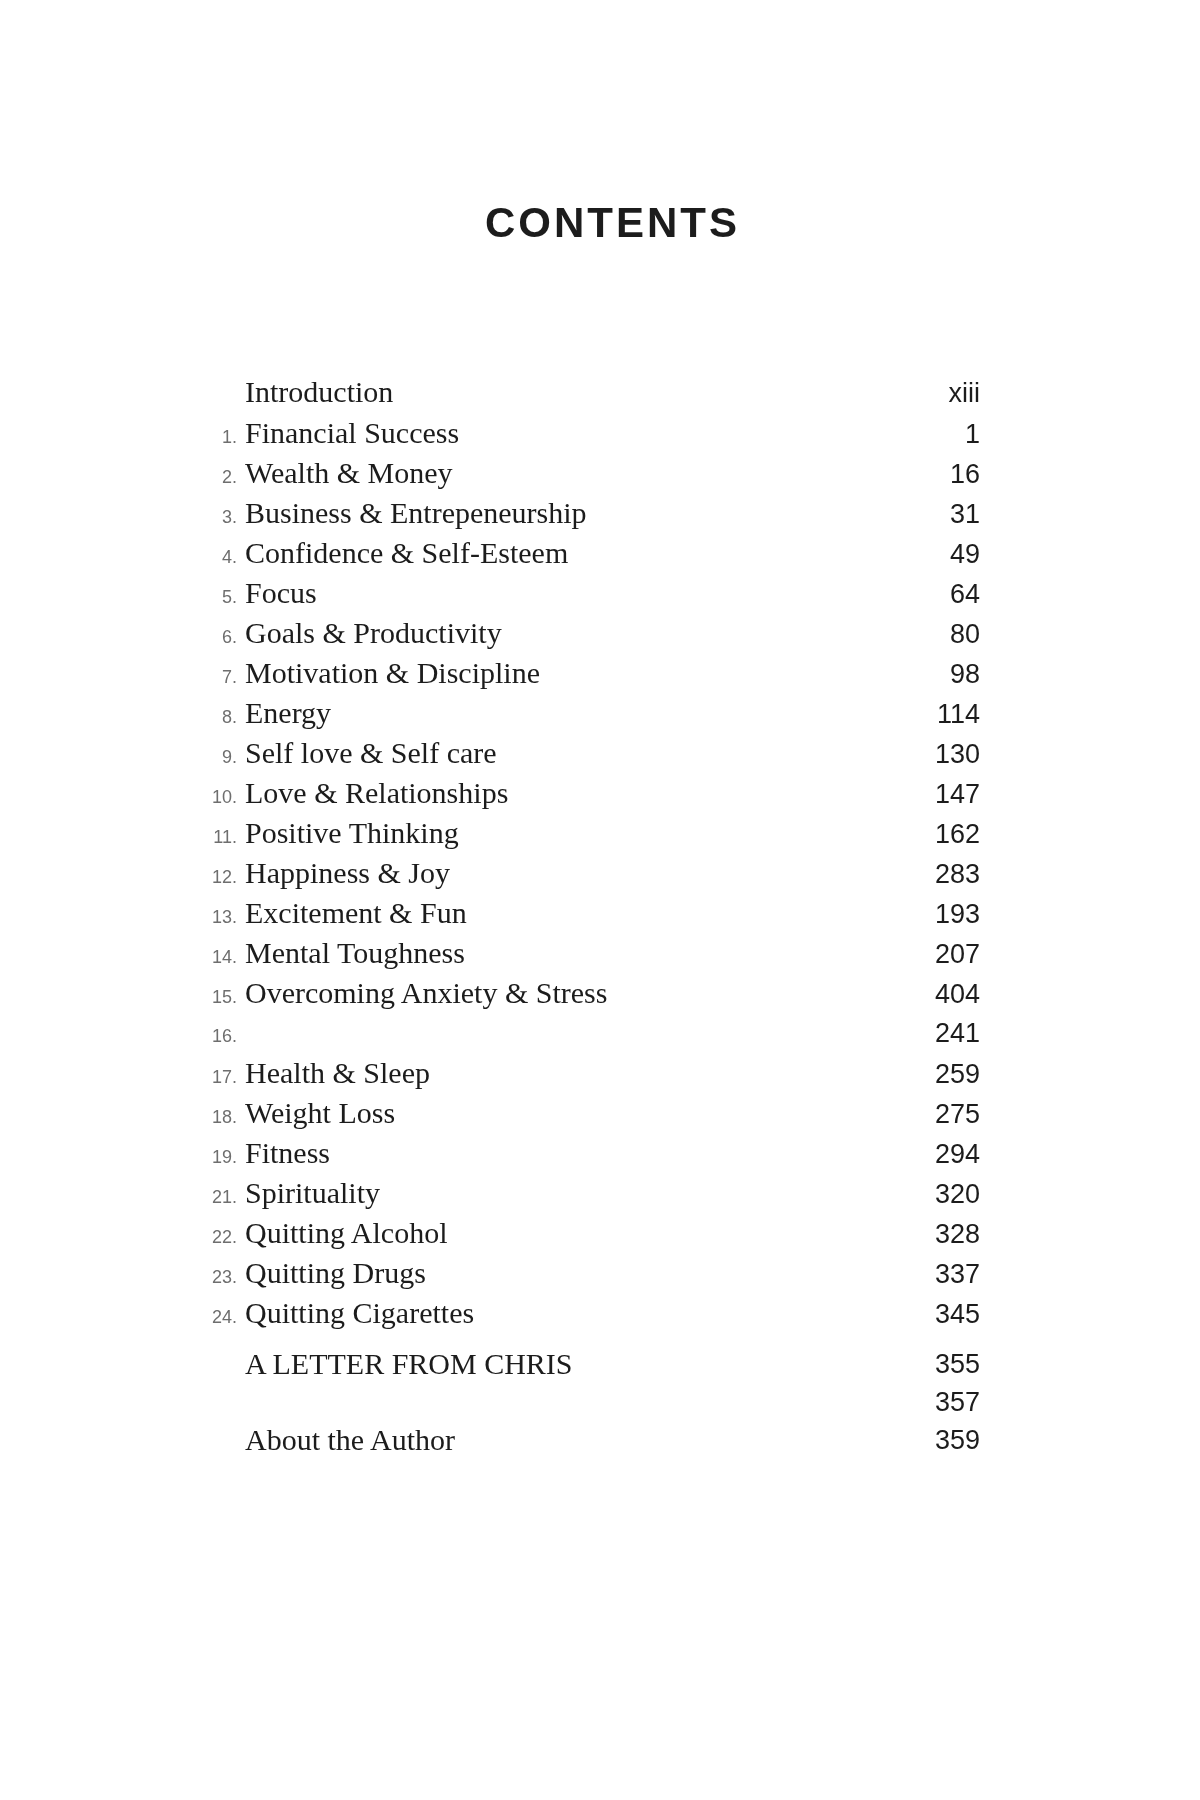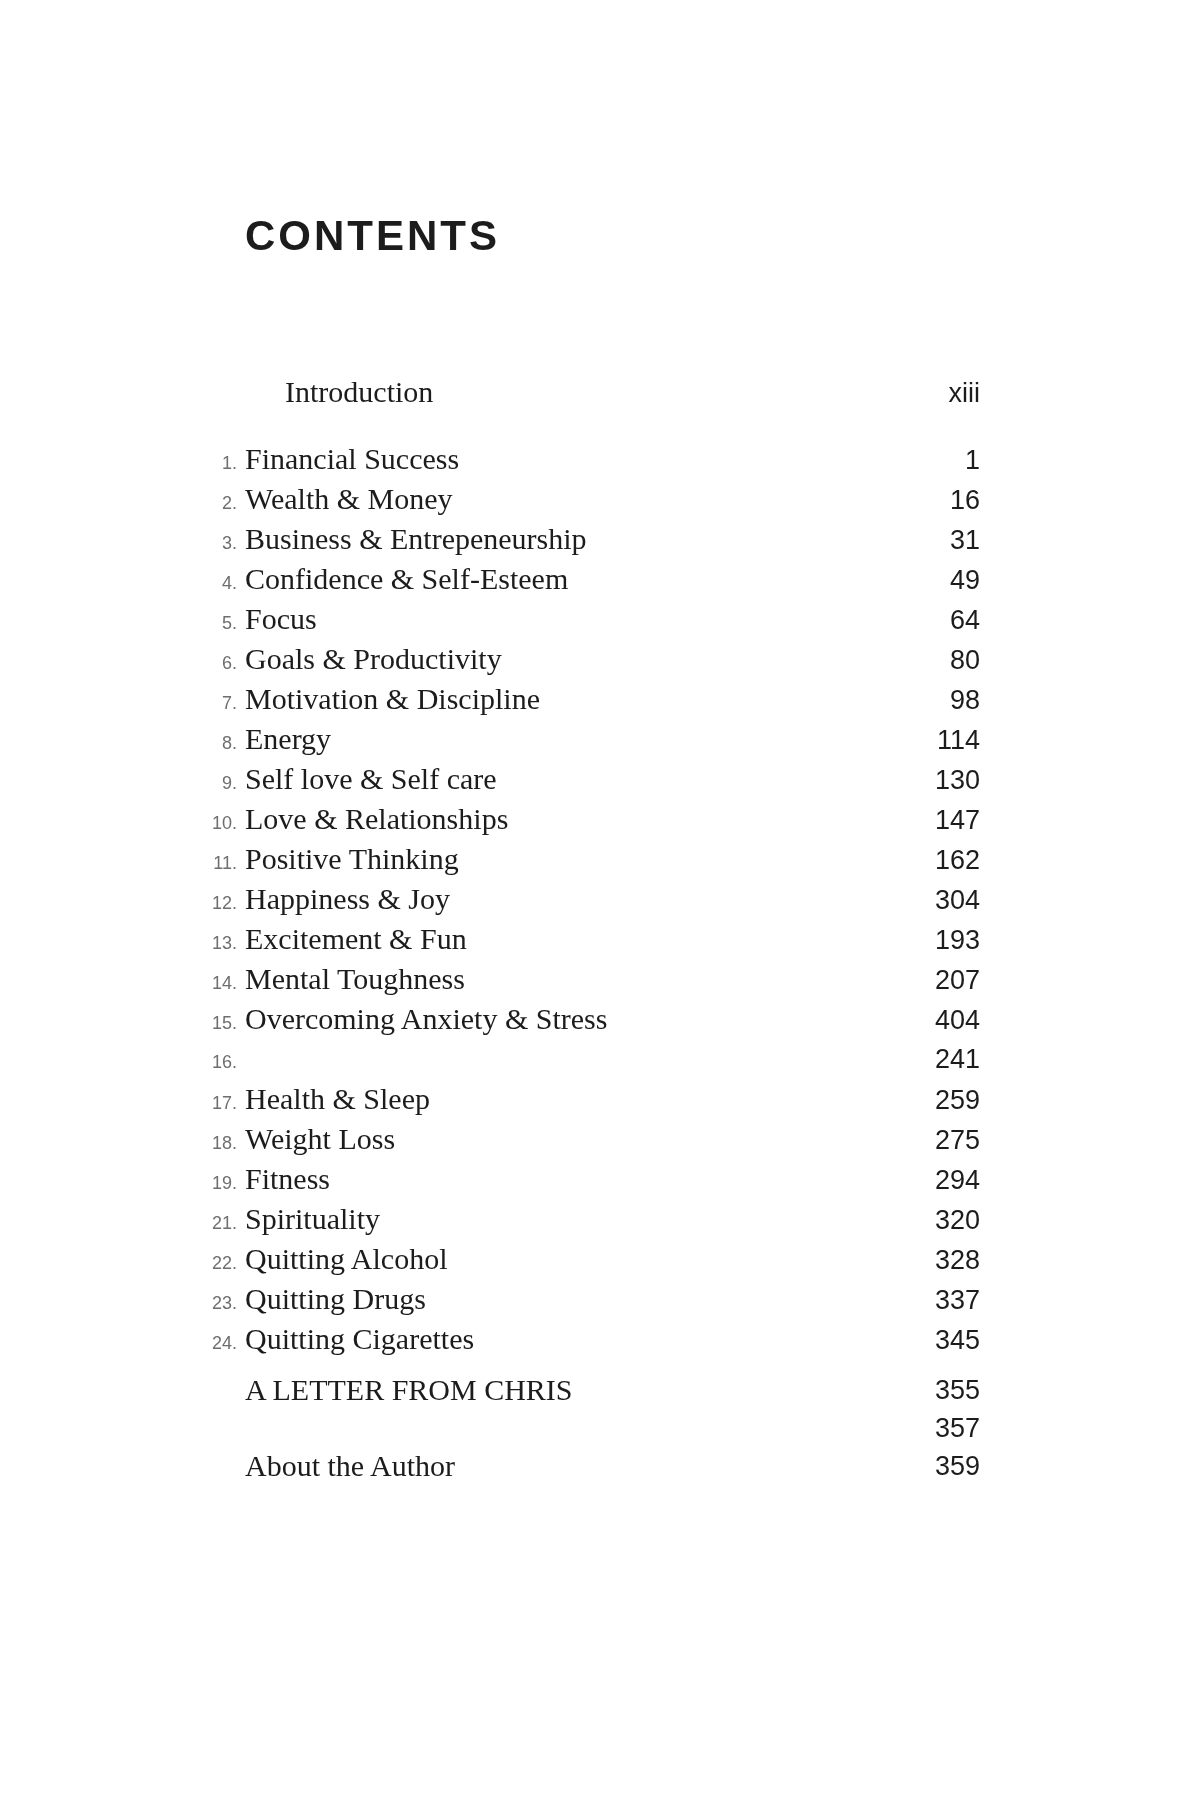--- a/index.html
+++ b/index.html
@@ -11,25 +11,25 @@
     position: relative;
     width: 1200px;
     height: 1800px;
     background: #ffffff;
     overflow: hidden;
     font-family: "Liberation Serif", "DejaVu Serif", serif;
     color: var(--text-color, #1c1c1c);
   }
   .toc-title {
     position: absolute;
-    top: 215px;
+    top: 202px;
     left: 245px;
     width: 735px;
     margin: 0;
-    text-align: left;
+    text-align: center;
     font-family: "Liberation Sans", "DejaVu Sans", sans-serif;
     font-weight: 700;
     font-size: 42px;
     letter-spacing: 3px;
     line-height: 1;
     color: var(--text-color, #1c1c1c);
   }
   .content {
     position: absolute;
     top: 372px;
@@ -58,22 +58,20 @@
   .pageno {
     margin-left: auto;
     padding-left: 20px;
     text-align: center;
     font-family: "Liberation Sans", "DejaVu Sans", sans-serif;
     font-size: 27px;
     line-height: 40px;
     color: var(--text-color, #1c1c1c);
   }
   .intro-row {
-    margin-bottom: 26px;
-    gap: 40px;
   }
   .intro-row .title {
     line-height: 40px;
   }
   .chapters .row {
     height: 40px;
   }
   .chapters .row .num,
   .chapters .row .title,
   .chapters .row .pageno {
@@ -172,21 +170,21 @@
 
         <div class="row">
           <span class="num">11.</span>
           <span class="title">Positive Thinking</span>
           <span class="pageno">162</span>
         </div>
 
         <div class="row">
           <span class="num">12.</span>
           <span class="title">Happiness &amp; Joy</span>
-          <span class="pageno">304</span>
+          <span class="pageno">283</span>
         </div>
 
         <div class="row">
           <span class="num">13.</span>
           <span class="title">Excitement &amp; Fun</span>
           <span class="pageno">193</span>
         </div>
 
         <div class="row">
           <span class="num">14.</span>

